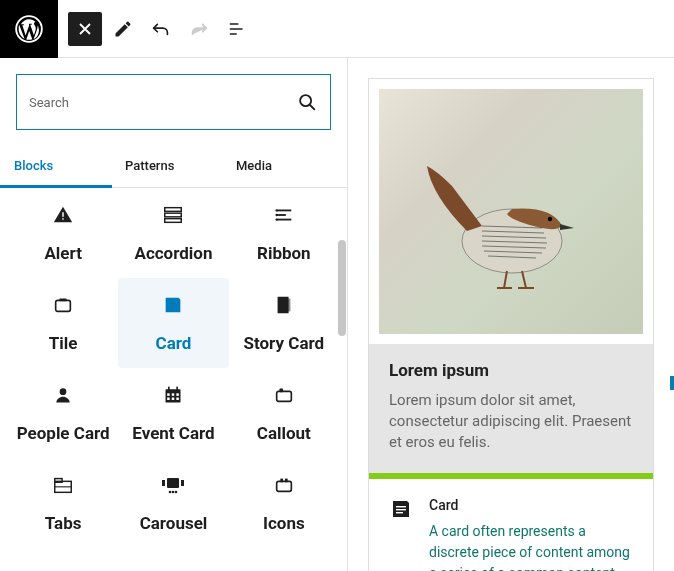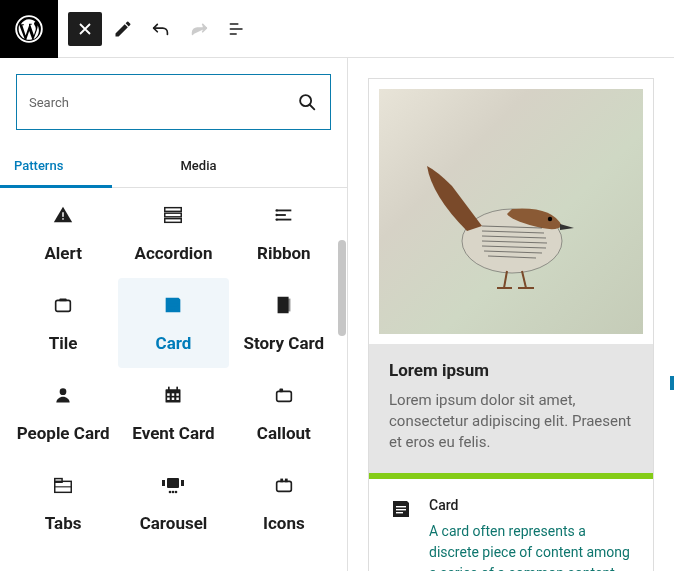--- a/index.html
+++ b/index.html
@@ -93,20 +93,21 @@
       <div class="search-box">
         <input placeholder="Search" style="">
         <svg width="22" height="22" viewBox="0 0 24 24">
             <circle cx="10.5" cy="10.5" r="6" fill="none" stroke="#1e1e1e" stroke-width="2"></circle>
             <line x1="15" y1="15" x2="20" y2="20" stroke="#1e1e1e" stroke-width="2" stroke-linecap="round"></line>
           </svg>
       </div>
     </div>
 
     <div class="tabs">
+      <div class="tab">Blocks</div>
       <div class="tab">Patterns</div>
       <div class="tab">Media</div>
     </div>
 
 
     <div class="block-grid">
 
       <div class="block-item">
         <span class="icon-slot">
             <svg width="22" height="22" viewBox="0 0 24 24">

